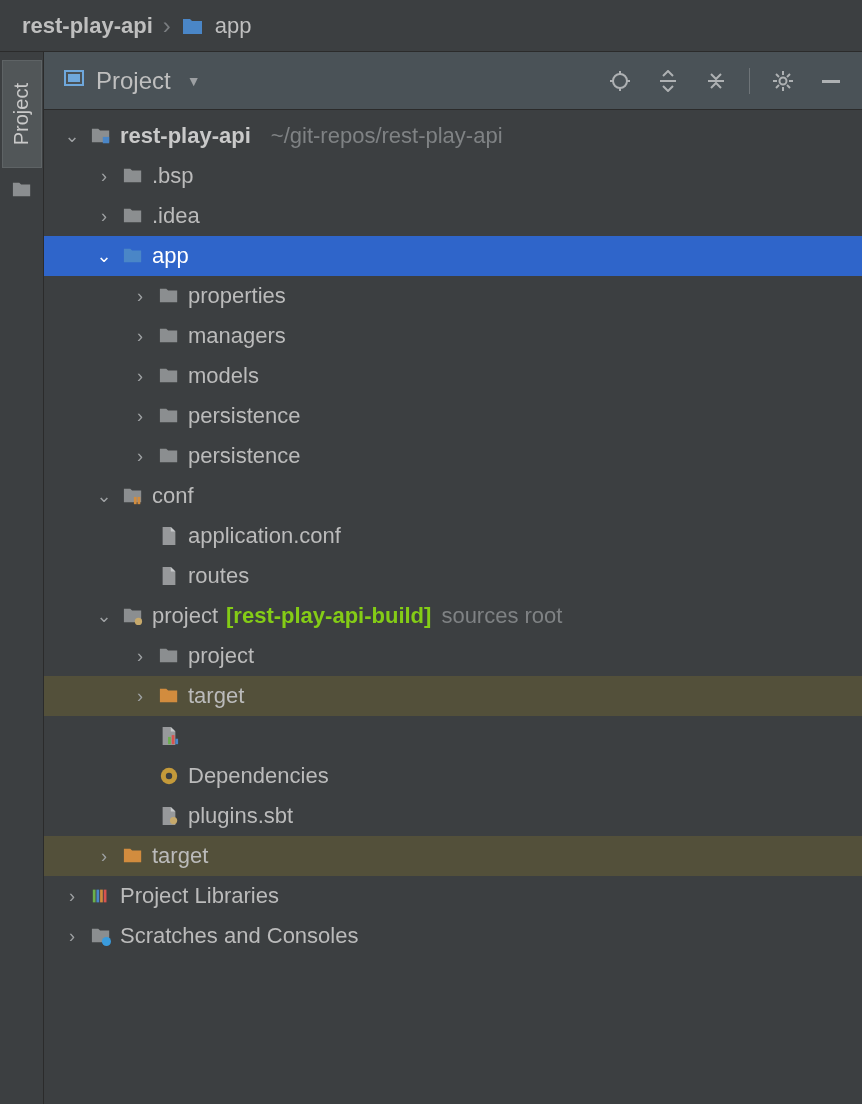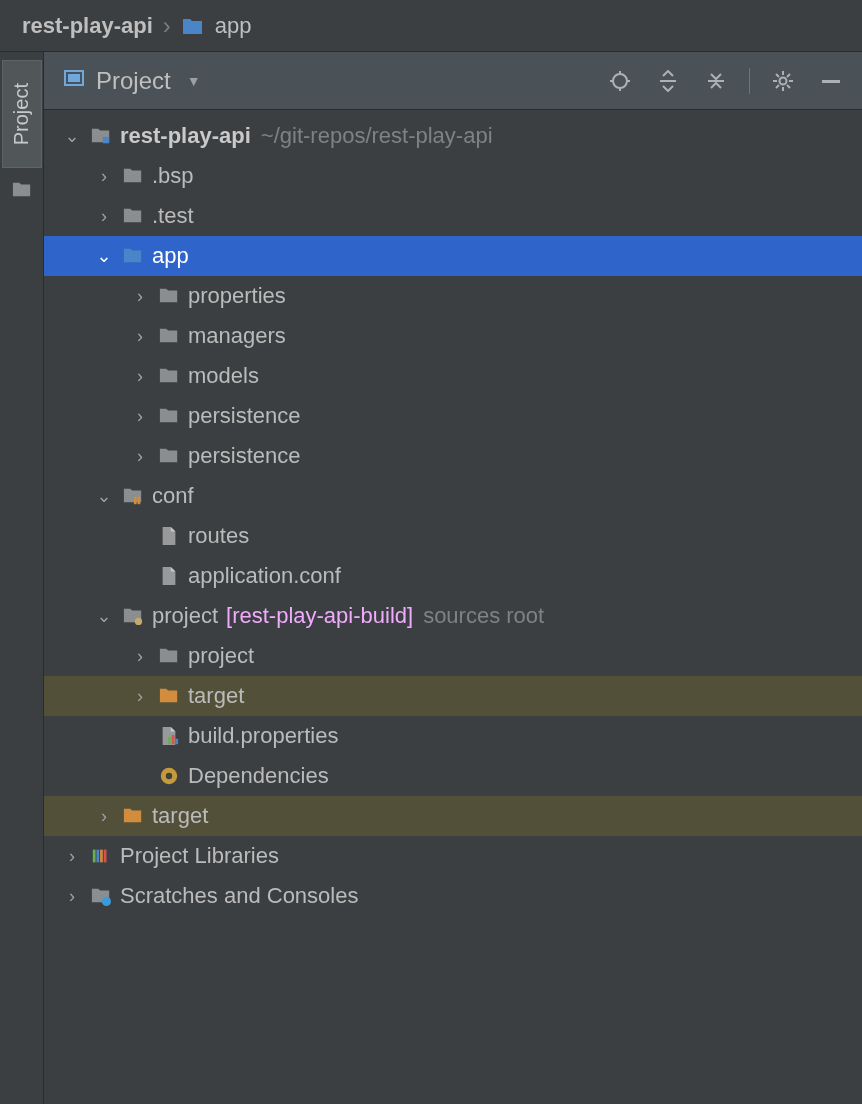--- a/index.html
+++ b/index.html
@@ -112,23 +112,23 @@
     color: #9ea1a3;
     font-size: 18px;
     user-select: none;
   }
   .row.selected .arrow { color: #ffffff; }
   .row .arrow.none { visibility: hidden; }
   .row .icon { width: 30px; display: inline-flex; align-items: center; justify-content: center; }
   .row .label { padding-left: 4px; }
   .row .label.bold { font-weight: 700; color: #c9c9c9; }
   .row.selected .label { color: #ffffff; }
-  .row .sub { color: #7f8284; padding-left: 10px; }
+  .row .sub { color: #7f8284; padding-left: 20px; }
   .row .tag { color: #7f8284; padding-left: 10px; }
-  .row .bracket { color: #f0abfc; font-weight: 400; }
+  .row .bracket { color: #84cc16; font-weight: 700; }
 
   
   .folder-grey { fill: #8b8e90; }
   .folder-blue { fill: #4a86c7; }
   .folder-orange { fill: #d28c3e; }
   .file-grey { fill: #97999b; }
 
 </style>
 </head>
 <body>
@@ -261,21 +261,21 @@
       </div>
 
       <div class="row">
         <span class="indent" style="width:46px"></span>
         <span class="arrow">›</span>
         <span class="icon">
             <svg width="24" height="20" viewBox="0 0 22 22">
               <use href="#ico-folder" class="folder-grey"></use>
             </svg>
           </span>
-        <span class="label">.test</span>
+        <span class="label">.idea</span>
       </div>
 
       <div class="row selected">
         <span class="indent" style="width:46px"></span>
         <span class="arrow">⌄</span>
         <span class="icon">
             <svg width="24" height="20" viewBox="0 0 22 22">
               <use href="#ico-folder" class="folder-blue"></use>
             </svg>
           </span>
@@ -353,32 +353,32 @@
       </div>
 
       <div class="row">
         <span class="indent" style="width:82px"></span>
         <span class="arrow none">›</span>
         <span class="icon">
             <svg width="24" height="20" viewBox="0 0 22 22">
               <use href="#ico-file" class="file-grey"></use>
             </svg>
           </span>
+        <span class="label">application.conf</span>
+      </div>
+
+      <div class="row">
+        <span class="indent" style="width:82px"></span>
+        <span class="arrow none">›</span>
+        <span class="icon">
+            <svg width="24" height="20" viewBox="0 0 22 22">
+              <use href="#ico-file" class="file-grey"></use>
+            </svg>
+          </span>
         <span class="label">routes</span>
-      </div>
-
-      <div class="row">
-        <span class="indent" style="width:82px"></span>
-        <span class="arrow none">›</span>
-        <span class="icon">
-            <svg width="24" height="20" viewBox="0 0 22 22">
-              <use href="#ico-file" class="file-grey"></use>
-            </svg>
-          </span>
-        <span class="label">application.conf</span>
       </div>
 
       <div class="row">
         <span class="indent" style="width:46px"></span>
         <span class="arrow">⌄</span>
         <span class="icon">
             <svg width="24" height="20" viewBox="0 0 22 22">
               <use href="#ico-folder" class="folder-grey"></use>
               <circle cx="17" cy="17" r="4" fill="#c7a96b"></circle>
             </svg>
@@ -414,35 +414,45 @@
         <span class="indent" style="width:82px"></span>
         <span class="arrow none">›</span>
         <span class="icon">
             <svg width="24" height="20" viewBox="0 0 22 22">
               <use href="#ico-file" class="file-grey"></use>
               <rect x="10" y="12" width="3" height="8" fill="#6ab04c"></rect>
               <rect x="14" y="10" width="3" height="10" fill="#d9534f"></rect>
               <rect x="18" y="14" width="3" height="6" fill="#4a86c7"></rect>
             </svg>
           </span>
-        <span class="label">build.properties</span>
       </div>
 
       <div class="row">
         <span class="indent" style="width:82px"></span>
         <span class="arrow none">›</span>
         <span class="icon">
             <svg width="24" height="20" viewBox="0 0 22 22">
               <circle cx="11" cy="11" r="9" fill="#c49a3a"></circle>
               <circle cx="11" cy="11" r="3.5" fill="#3c3f41"></circle>
             </svg>
           </span>
         <span class="label">Dependencies</span>
       </div>
 
+      <div class="row">
+        <span class="indent" style="width:82px"></span>
+        <span class="arrow none">›</span>
+        <span class="icon">
+            <svg width="24" height="20" viewBox="0 0 22 22">
+              <use href="#ico-file" class="file-grey"></use>
+              <circle cx="16" cy="16" r="4" fill="#c7a96b"></circle>
+            </svg>
+          </span>
+        <span class="label">plugins.sbt</span>
+      </div>
 
       <div class="row excluded">
         <span class="indent" style="width:46px"></span>
         <span class="arrow">›</span>
         <span class="icon">
             <svg width="24" height="20" viewBox="0 0 22 22">
               <use href="#ico-folder" class="folder-orange"></use>
             </svg>
           </span>
         <span class="label">target</span>

